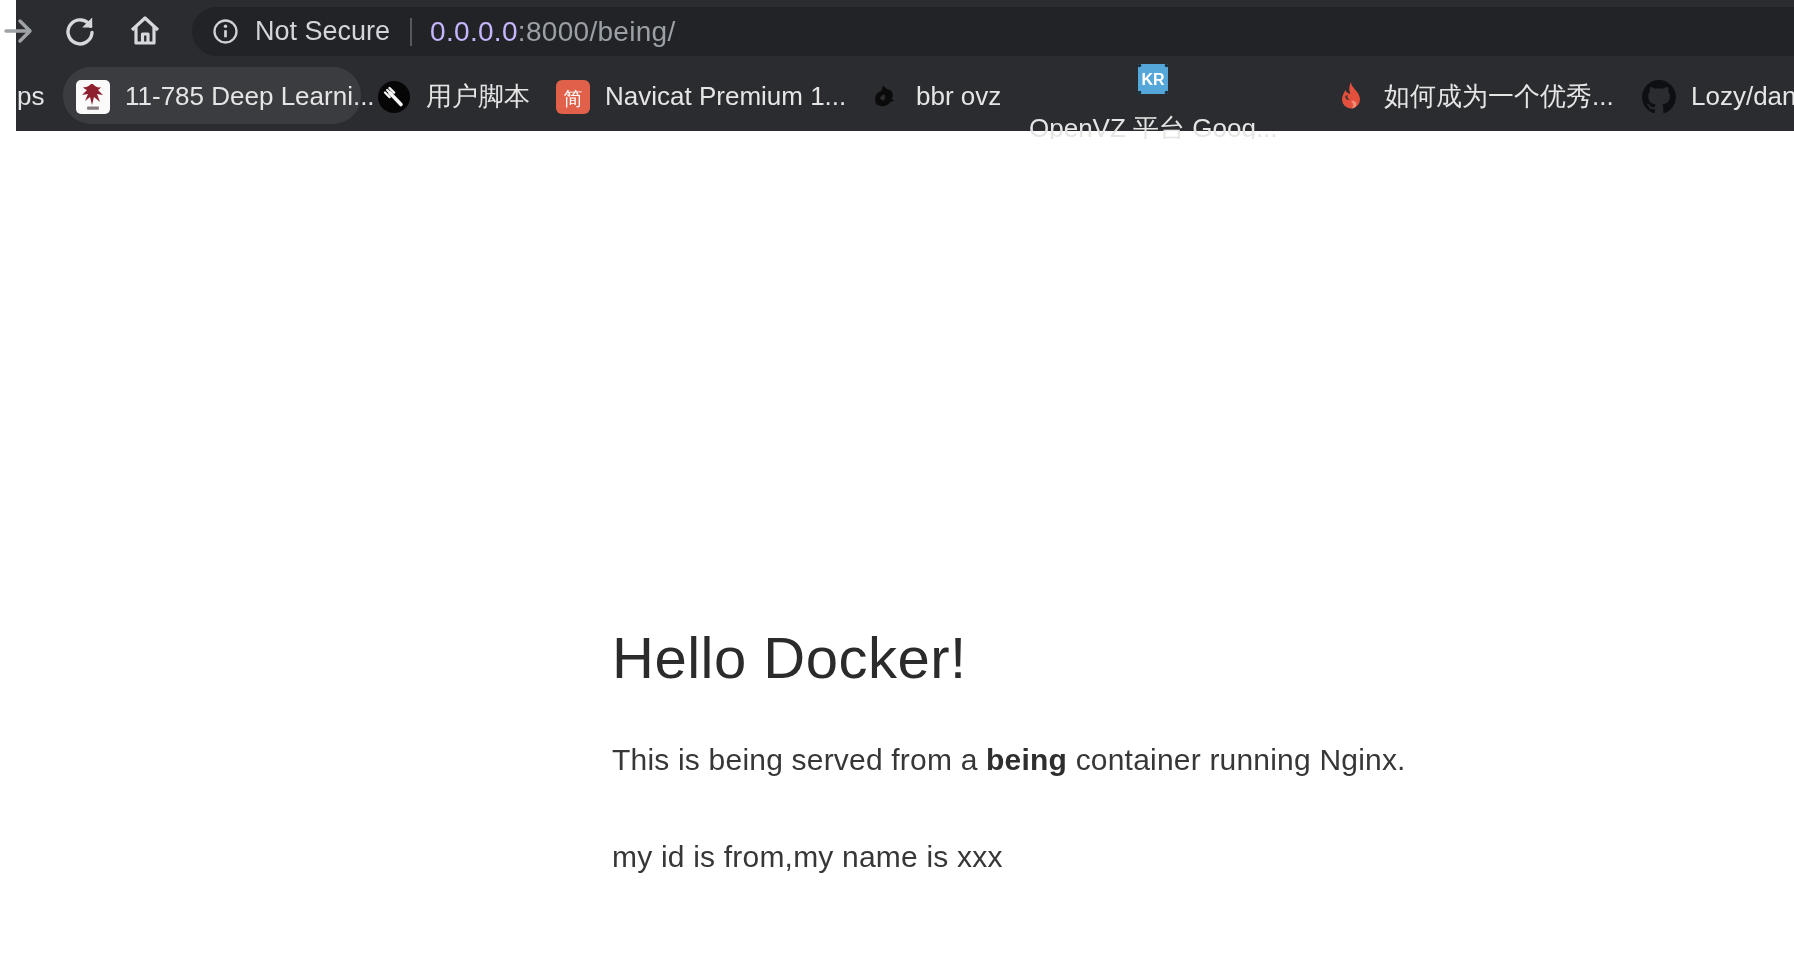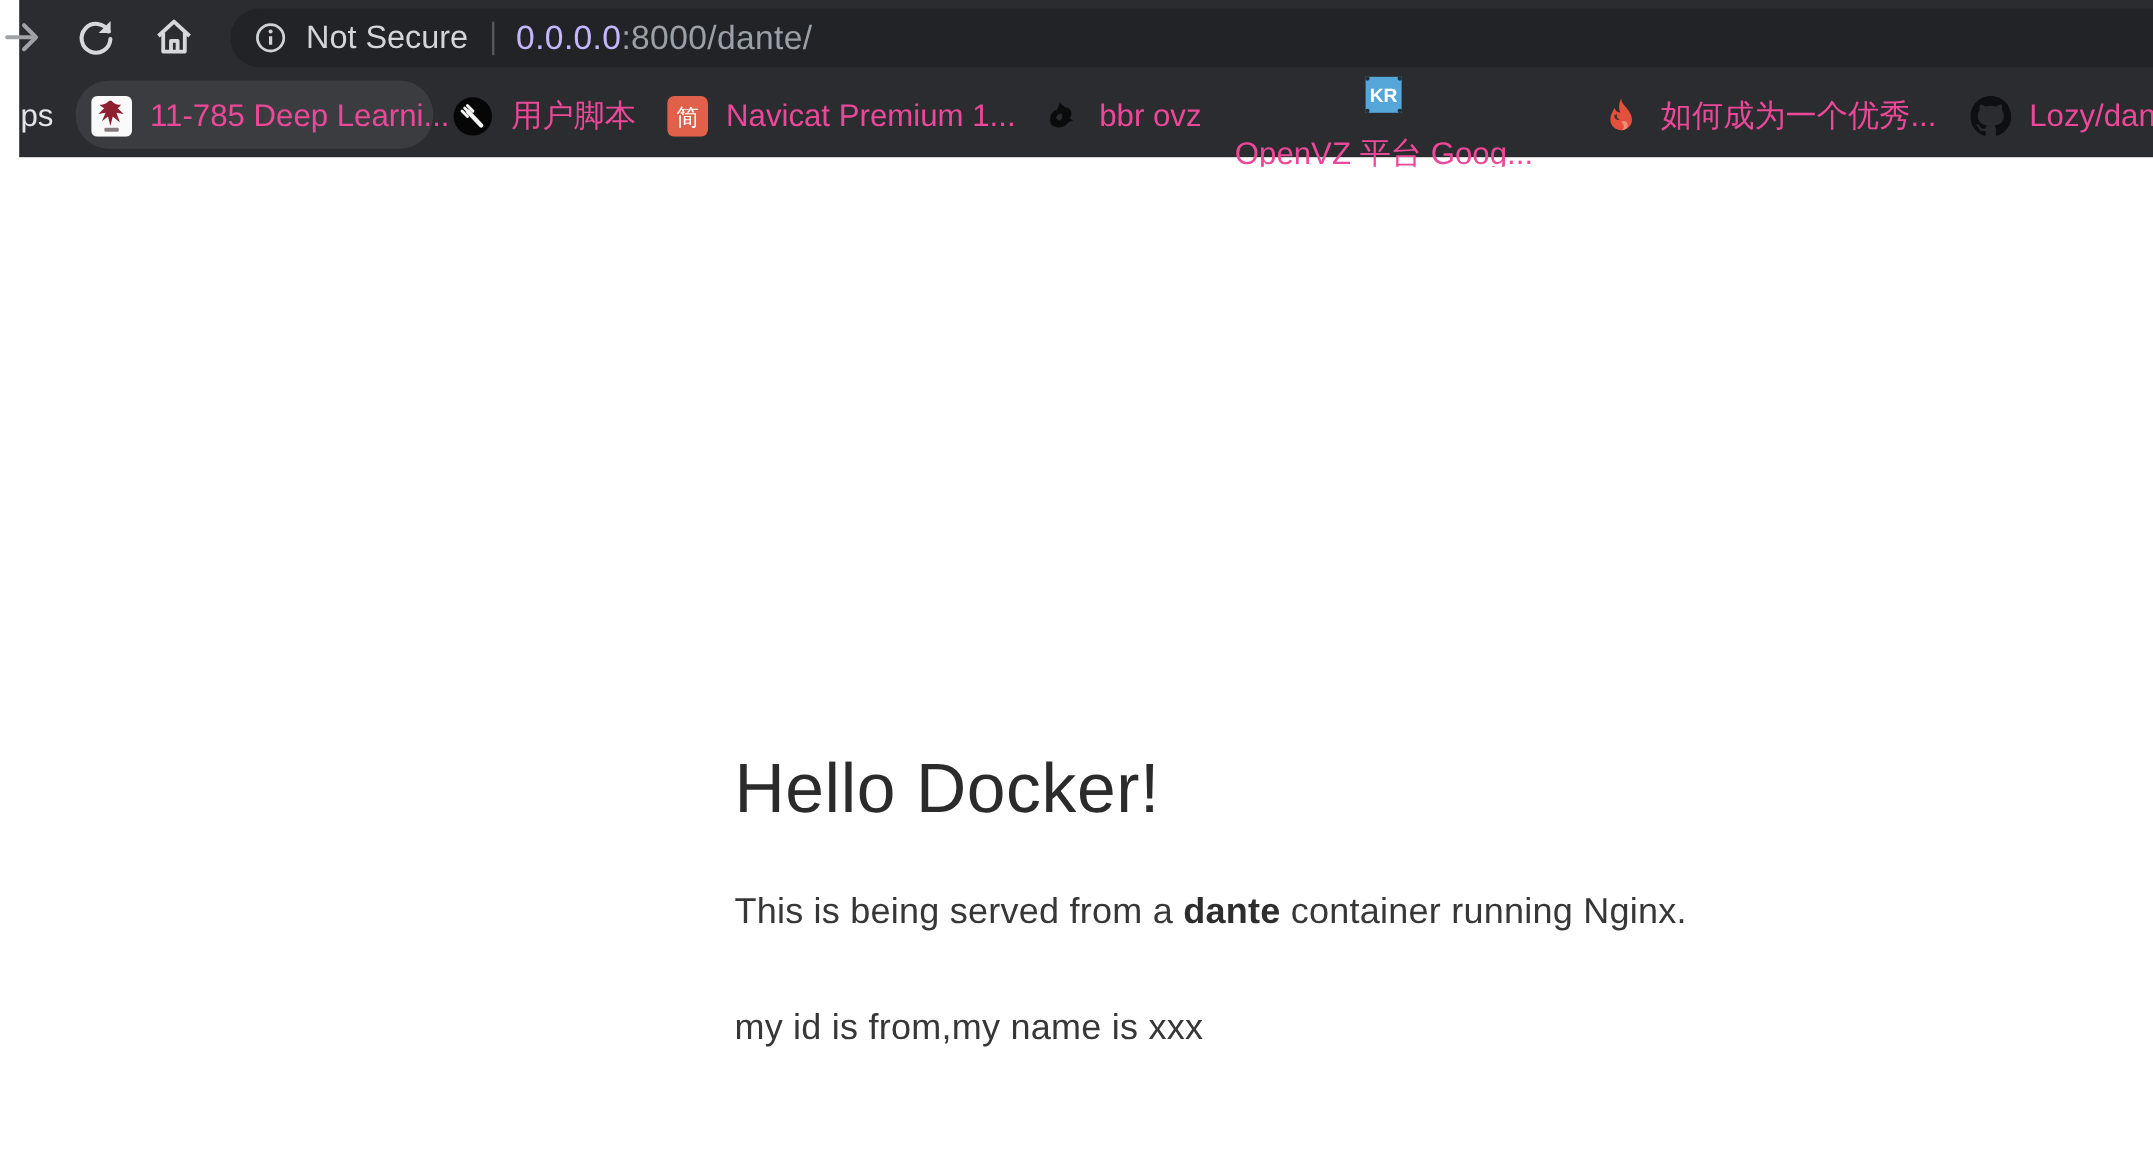--- a/index.html
+++ b/index.html
@@ -50,21 +50,21 @@
   .apps-partial {
     position: absolute; left: 1px; top: 0; height: 69px;
     display: flex; align-items: center;
     color: #e4e5e7; font-size: 26px; cursor: pointer;
   }
   .bookmark {
     position: absolute; top: 0; height: 69px;
     display: flex; align-items: center; gap: 15px;
     cursor: pointer; white-space: nowrap;
   }
-  .bookmark .bm-label { color: #ec4899; font-size: 26px; }
+  .bookmark .bm-label { color: #e5e5e5; font-size: 26px; }
   .bookmark-highlight {
     position: absolute; left: 47px; top: 5px;
     width: 298px; height: 57px;
     border-radius: 28px;
     background: #3b3c40;
   }
   .bm-1 { left: 60px; }
   .bm-2 { left: 361px; }
   .bm-3 { left: 540px; }
   .bm-4 { left: 851px; }
@@ -143,21 +143,21 @@
           <svg width="27" height="27" viewBox="0 0 27 27">
             <circle cx="13.5" cy="13.5" r="11" fill="none" stroke="#cfd2d5" stroke-width="2.3"></circle>
             <line x1="13.5" y1="12.2" x2="13.5" y2="19.3" stroke="#cfd2d5" stroke-width="2.7"></line>
             <circle cx="13.5" cy="8.2" r="1.7" fill="#cfd2d5"></circle>
           </svg>
         </span>
         <span class="security-label">Not Secure</span>
       </div>
       <div class="omni-divider"></div>
       <div class="url-text">
-        <span class="url-host">0.0.0.0</span><span class="url-path">:8000/dante/</span>
+        <span class="url-host">0.0.0.0</span><span class="url-path">:8000/being/</span>
       </div>
     </div>
   </div>
 
   <div class="bookmarks-bar">
 
     <div class="apps-partial">ps</div>
 
     <div class="bookmark-highlight"></div>
 
@@ -239,15 +239,15 @@
         </svg>
       </span>
       <span class="bm-label">Lozy/dante</span>
     </div>
 
   </div>
 </div>
 
 <div class="page">
   <h1 class="page-heading">Hello Docker!</h1>
-  <p class="page-para para-served"><span>This is being served from a </span><b>dante</b><span> container running Nginx.</span></p>
+  <p class="page-para para-served"><span>This is being served from a </span><b>being</b><span> container running Nginx.</span></p>
   <p class="page-para para-id">my id is from,my name is xxx</p>
 </div>
 
 </body></html>

